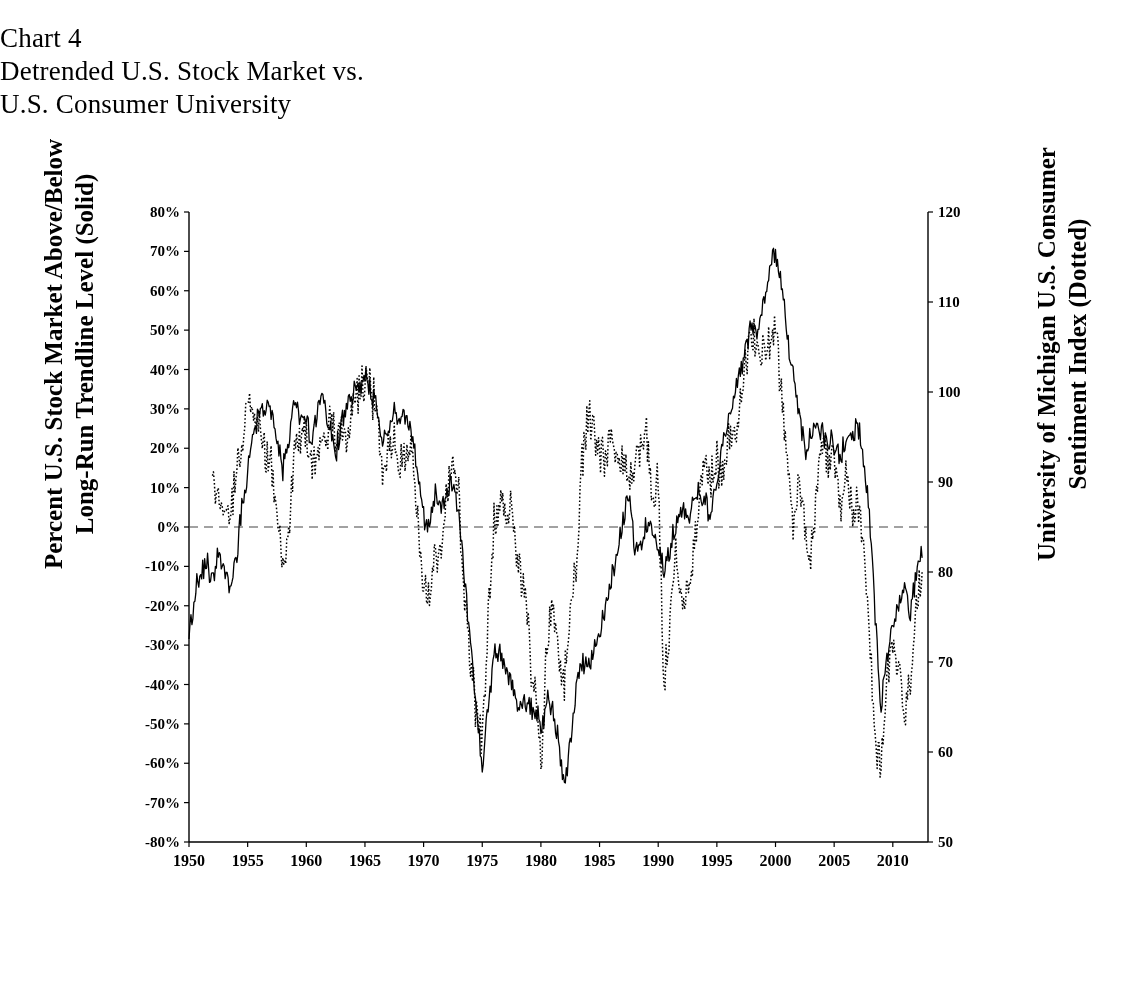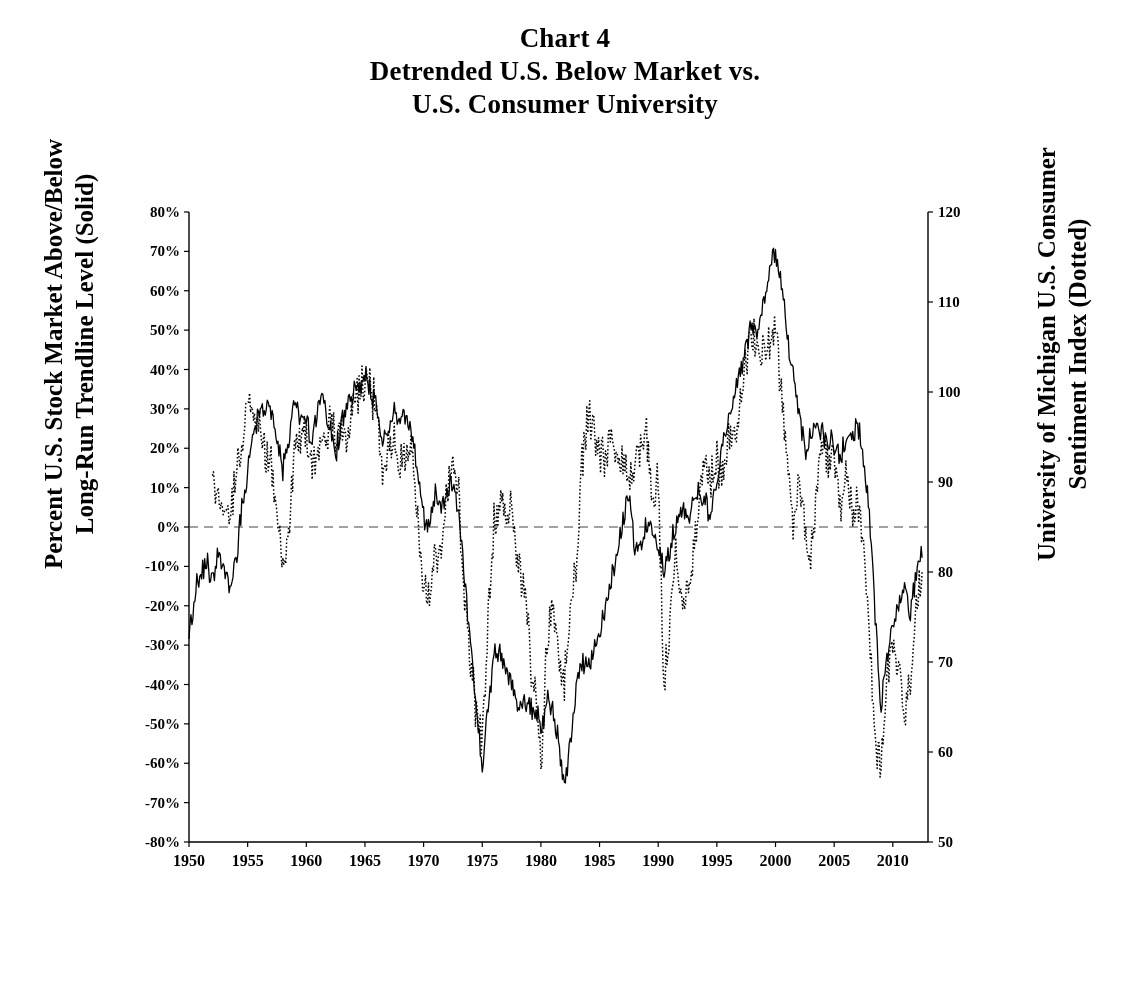--- a/index.html
+++ b/index.html
@@ -18,22 +18,22 @@
     position: relative;
     width: 1130px;
     height: 990px;
   }
   
   .title-block {
     position: absolute;
     left: 0;
     top: 22px;
     width: 1130px;
-    text-align: center;
-    font-weight: bold;
+    text-align: left;
+    font-weight: normal;
     font-size: 27px;
     line-height: 33px;
     letter-spacing: 0.2px;
   }
   .title-block div { white-space: nowrap; }
 
   
   .ytitle-left {
     position: absolute;
     left: -281px;
@@ -83,21 +83,21 @@
     fill: #000;
   }
 </style>
 </head>
 <body>
 
 <div id="page">
 
   <div class="title-block">
     <div>Chart 4</div>
-    <div>Detrended U.S. Below Market vs.</div>
+    <div>Detrended U.S. Stock Market vs.</div>
     <div>U.S. Consumer University</div>
   </div>
 
   <div class="ytitle-left">
     <div>Percent U.S. Stock Market Above/Below</div>
     <div>Long-Run Trendline Level (Solid)</div>
   </div>
 
   <div class="ytitle-right">
     <div>University of Michigan U.S. Consumer</div>

